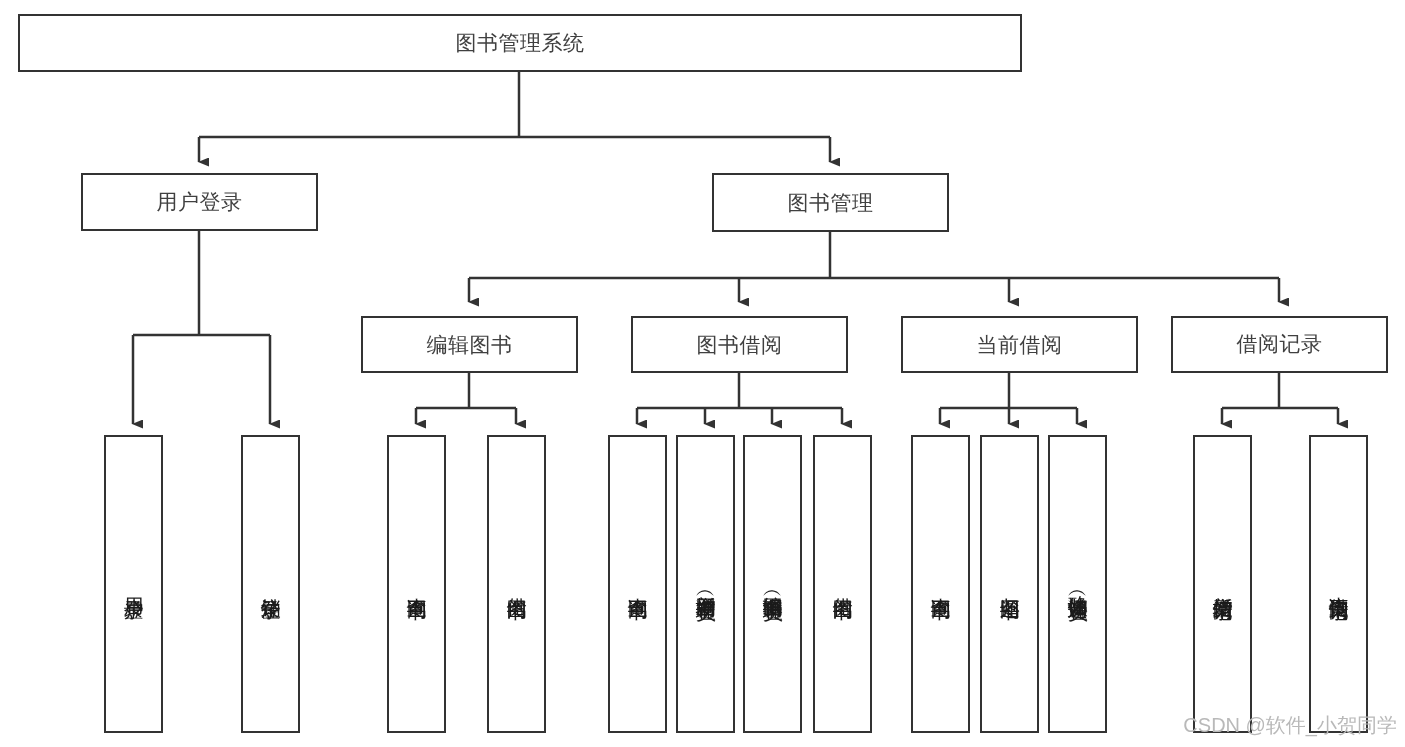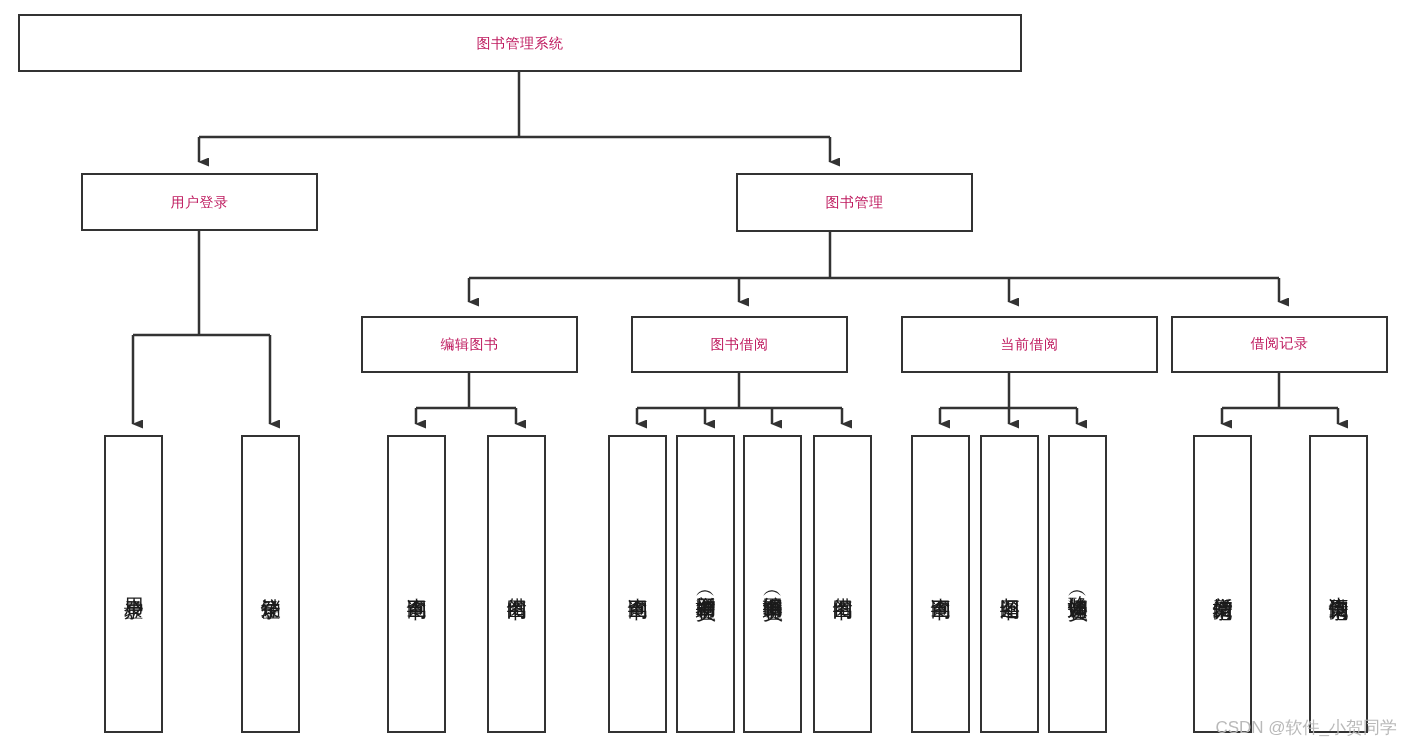--- a/index.html
+++ b/index.html
@@ -30,41 +30,41 @@
     position: absolute;
     box-sizing: border-box;
     border: 2.5px solid #333333;
     background: #ffffff;
     display: flex;
     align-items: center;
     justify-content: center;
     overflow: hidden;
   }
   .node-label-h {
-    font-size: 14px;
-    color: #be185d;
+    font-size: 21px;
+    color: #404040;
     line-height: 1.2;
     white-space: nowrap;
     letter-spacing: 0.5px;
   }
   .node-label-v {
     font-size: 20px;
     color: #1b1b1b;
     writing-mode: vertical-rl;
     text-orientation: upright;
     line-height: 1.38;
     letter-spacing: 1px;
     white-space: nowrap;
     text-align: center;
   }
   .watermark {
     position: absolute;
     right: 8px;
     bottom: 8px;
-    font-size: 17px;
+    font-size: 20px;
     color: #b9b9b9;
     white-space: nowrap;
     pointer-events: none;
     font-family: "Liberation Sans", "DejaVu Sans", sans-serif;
   }
 </style>
 </head>
 <body>
 
 <div id="diagram-root">
@@ -120,33 +120,33 @@
   </svg>
 
   <div class="node-box" style="left:18px; top:14px; width:1004px; height:58px;">
     <span class="node-label-h">图书管理系统</span>
   </div>
 
   <div class="node-box" style="left:81px; top:173px; width:237px; height:58px;">
     <span class="node-label-h">用户登录</span>
   </div>
 
-  <div class="node-box" style="left:736px; top:173px; width:237px; height:59px;text-align:center;">
+  <div class="node-box" style="left:712px; top:173px; width:237px; height:59px;text-align:center;">
     <span class="node-label-h">图书管理</span>
   </div>
 
   <div class="node-box" style="left:361px; top:316px; width:217px; height:57px;">
     <span class="node-label-h">编辑图书</span>
   </div>
 
   <div class="node-box" style="left:631px; top:316px; width:217px; height:57px;">
     <span class="node-label-h">图书借阅</span>
   </div>
 
-  <div class="node-box" style="left:901px; top:316px; width:257px; height:57px;text-align:center;">
+  <div class="node-box" style="left:901px; top:316px; width:237px; height:57px;text-align:center;">
     <span class="node-label-h">当前借阅</span>
   </div>
 
   <div class="node-box" style="left:1171px; top:316px; width:217px; height:57px;font-family:Liberation Serif, serif;">
     <span class="node-label-h">借阅记录</span>
   </div>
 
   <div class="node-box" style="left:104px; top:435px; width:59px; height:298px;">
     <span class="node-label-v">用户登录</span>
   </div>

